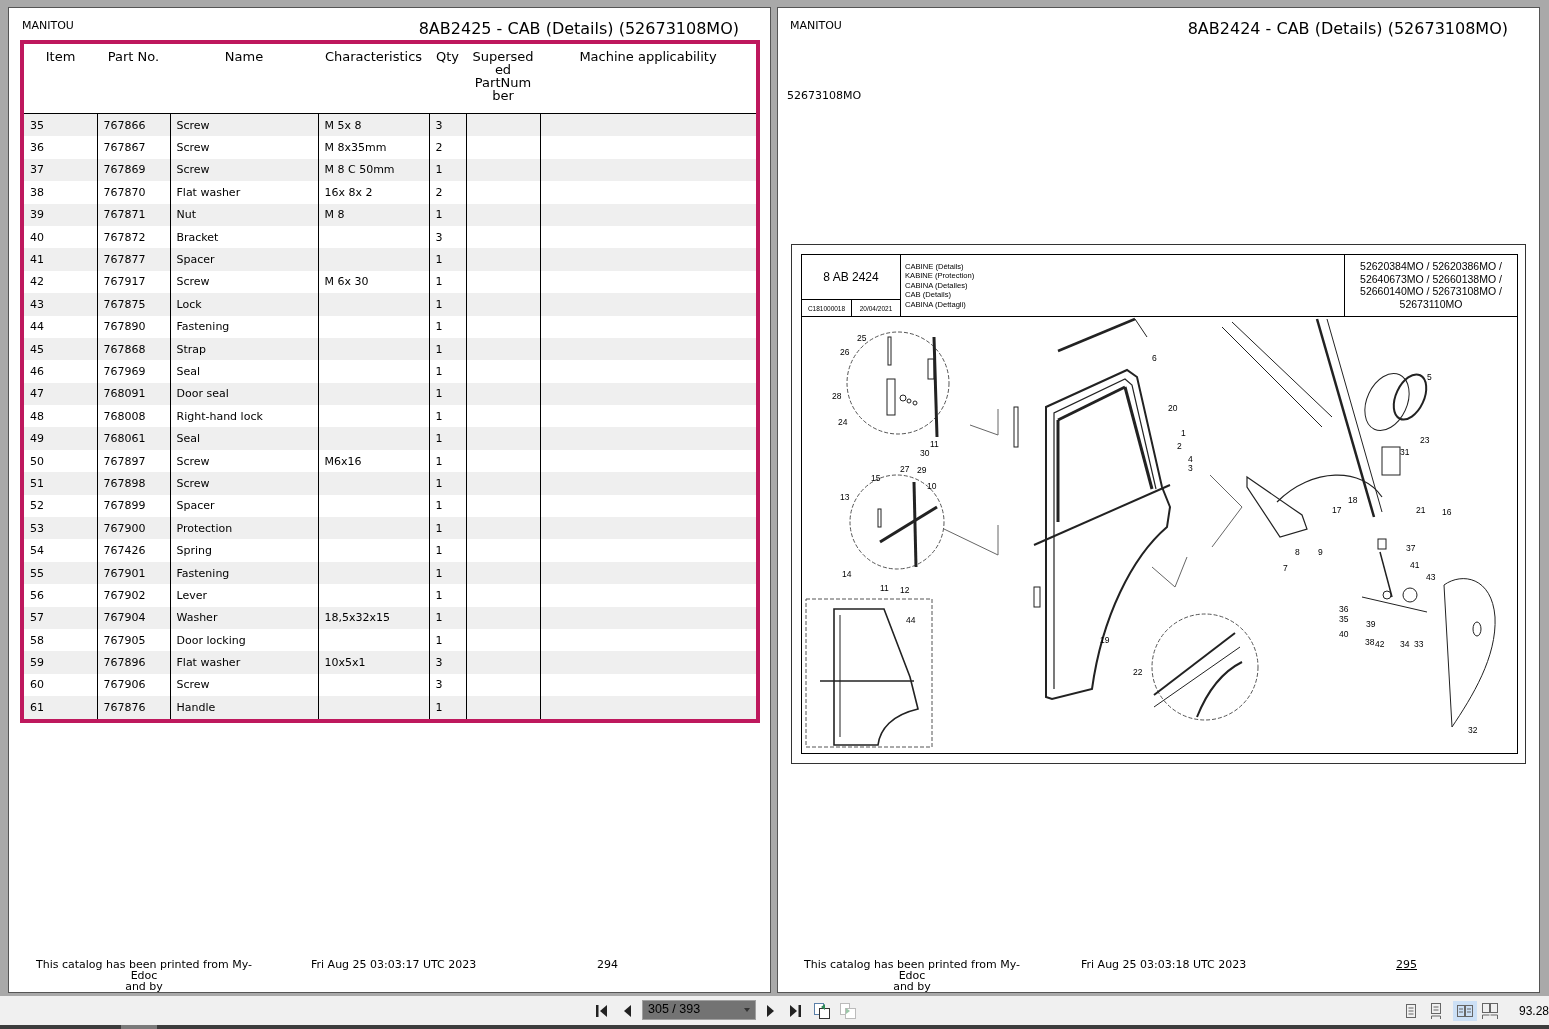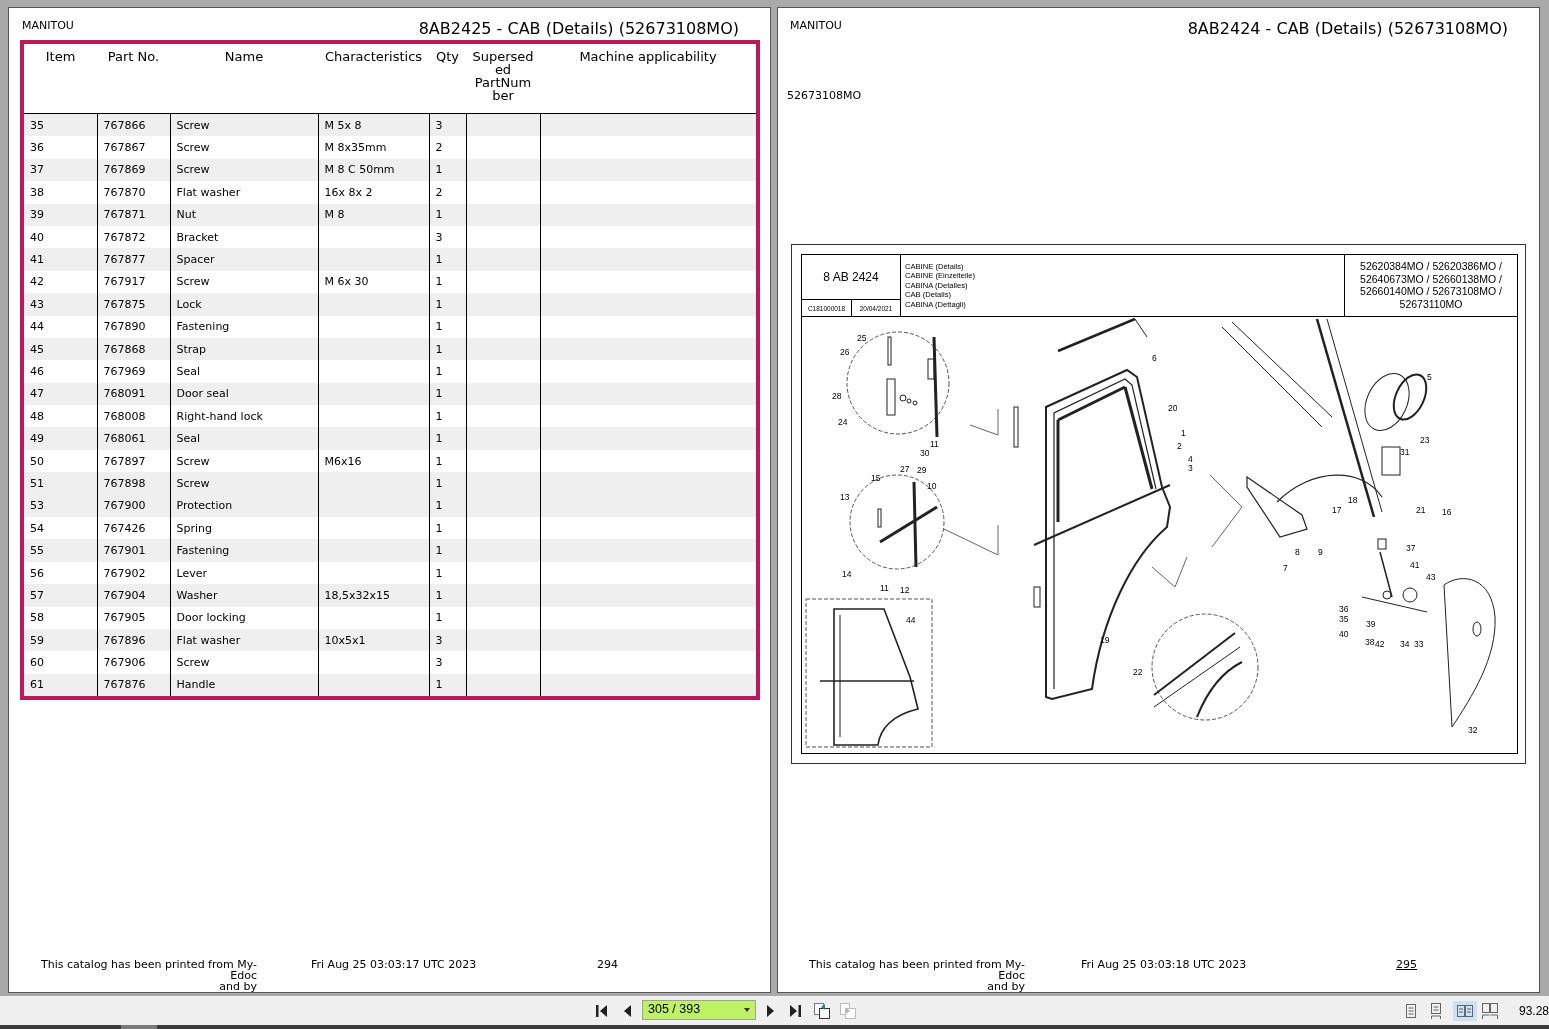--- a/index.html
+++ b/index.html
@@ -41,21 +41,21 @@
   }
   table.parts td:first-child { border-left:none; }
   table.parts tr.odd td { background:#efefef; }
   table.parts col.c1 { width:75px; }
   table.parts col.c2 { width:73px; }
   table.parts col.c3 { width:148px; }
   table.parts col.c4 { width:111px; }
   table.parts col.c5 { width:37px; }
   table.parts col.c6 { width:74px; }
 
-  .footer { position:absolute; top:951px; font-size:11px; text-align:right; line-height:11px; }
+  .footer { position:absolute; top:951px; font-size:11px; text-align:center; line-height:11px; }
   .f1 { left:22px; width:226px; }
   .f2 { left:302px; }
   .f3 { left:588px; }
 
   
   .drawing-frame {
     position:absolute; left:13px; top:236px; width:735px; height:520px;
     border:1px solid #333; box-sizing:border-box;
   }
   .drawing-inner {
@@ -87,21 +87,21 @@
 
   
   .toolbar {
     position:absolute; left:0; top:996px; width:1549px; height:29px; background:#f0f0f0;
   }
   .bottom-strip { position:absolute; left:0; top:1025px; width:1549px; height:4px; background:#3c3c3c; }
   .bottom-strip .thumb { position:absolute; left:121px; width:36px; height:4px; background:#7a7a7a; }
   .tbtn { position:absolute; top:5px; width:20px; height:20px; display:flex; align-items:center; justify-content:center; }
   .page-select {
     position:absolute; left:642px; top:4px; width:114px; height:20px; box-sizing:border-box;
-    border:1px solid #a0a0a0; background:#bef264; font-size:12.5px; font-family:"Liberation Sans",sans-serif;
+    border:1px solid #a0a0a0; background:#737373; font-size:12.5px; font-family:"Liberation Sans",sans-serif;
     padding:1px 0 0 5px;
   }
   .page-select .caret { position:absolute; right:5px; top:7px; width:0; height:0;
     border-left:3px solid transparent; border-right:3px solid transparent; border-top:4px solid #333; }
   .view-btn.active { background:#cce0f6; }
   .zoom-level { position:absolute; left:1519px; top:8px; font-size:12px; font-family:"Liberation Sans",sans-serif; }
 </style>
 </head>
 <body>
 
@@ -282,20 +282,29 @@
         </tr>
         <tr class="odd">
           <td>51</td>
           <td>767898</td>
           <td>Screw</td>
           <td></td>
           <td>1</td>
           <td></td>
           <td></td>
         </tr>
+        <tr class="even">
+          <td>52</td>
+          <td>767899</td>
+          <td>Spacer</td>
+          <td></td>
+          <td>1</td>
+          <td></td>
+          <td></td>
+        </tr>
         <tr class="odd">
           <td>53</td>
           <td>767900</td>
           <td>Protection</td>
           <td></td>
           <td>1</td>
           <td></td>
           <td></td>
         </tr>
         <tr class="even">
@@ -386,21 +395,21 @@
   <div class="hdr-right">8AB2424 - CAB (Details) (52673108MO)</div>
   <div class="sub-code">52673108MO</div>
 
   <div class="drawing-frame">
     <div class="drawing-inner">
       <div class="tb-code">8 AB  2424</div>
       <div class="tb-ref r1">C181000018</div>
       <div class="tb-ref r2">20/04/2021</div>
       <div class="tb-names">
         <div>CABINE (Détails)</div>
-        <div>CABINE (Einzelteile)</div>
+        <div>KABINE (Protection)</div>
         <div>CABINA (Detalles)</div>
         <div>CAB (Details)</div>
         <div>CABINA (Dettagli)</div>
       </div>
       <div class="tb-models">
         <div>52620384MO / 52620386MO /</div>
         <div>52640673MO / 52660138MO /</div>
         <div>52660140MO / 52673108MO /</div>
         <div>52673110MO</div>
       </div>

